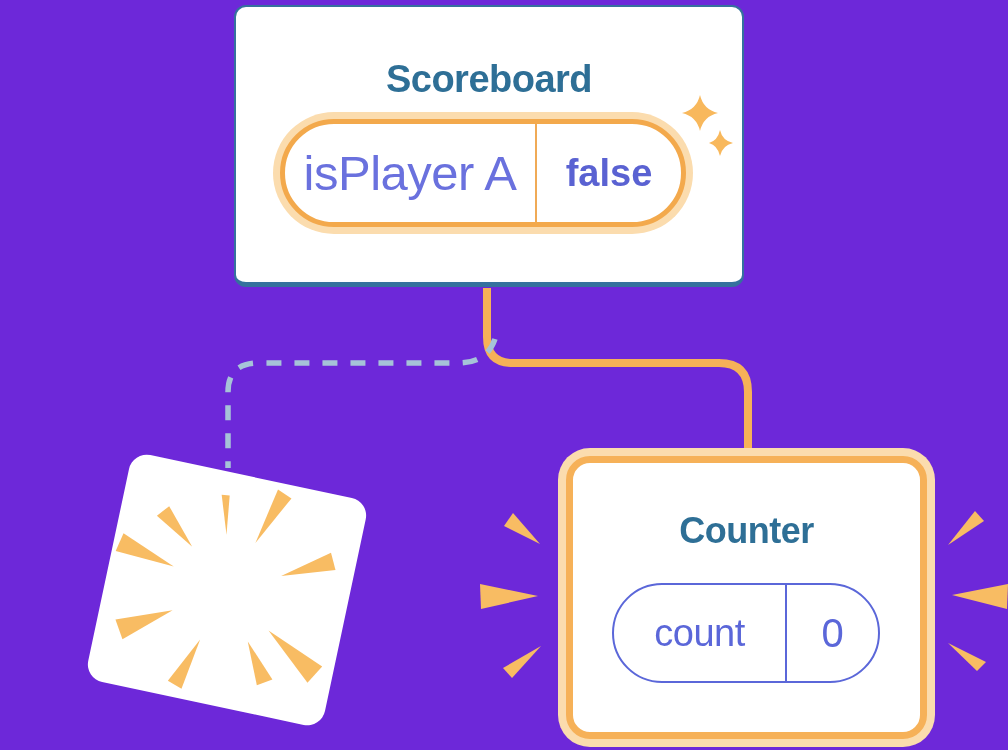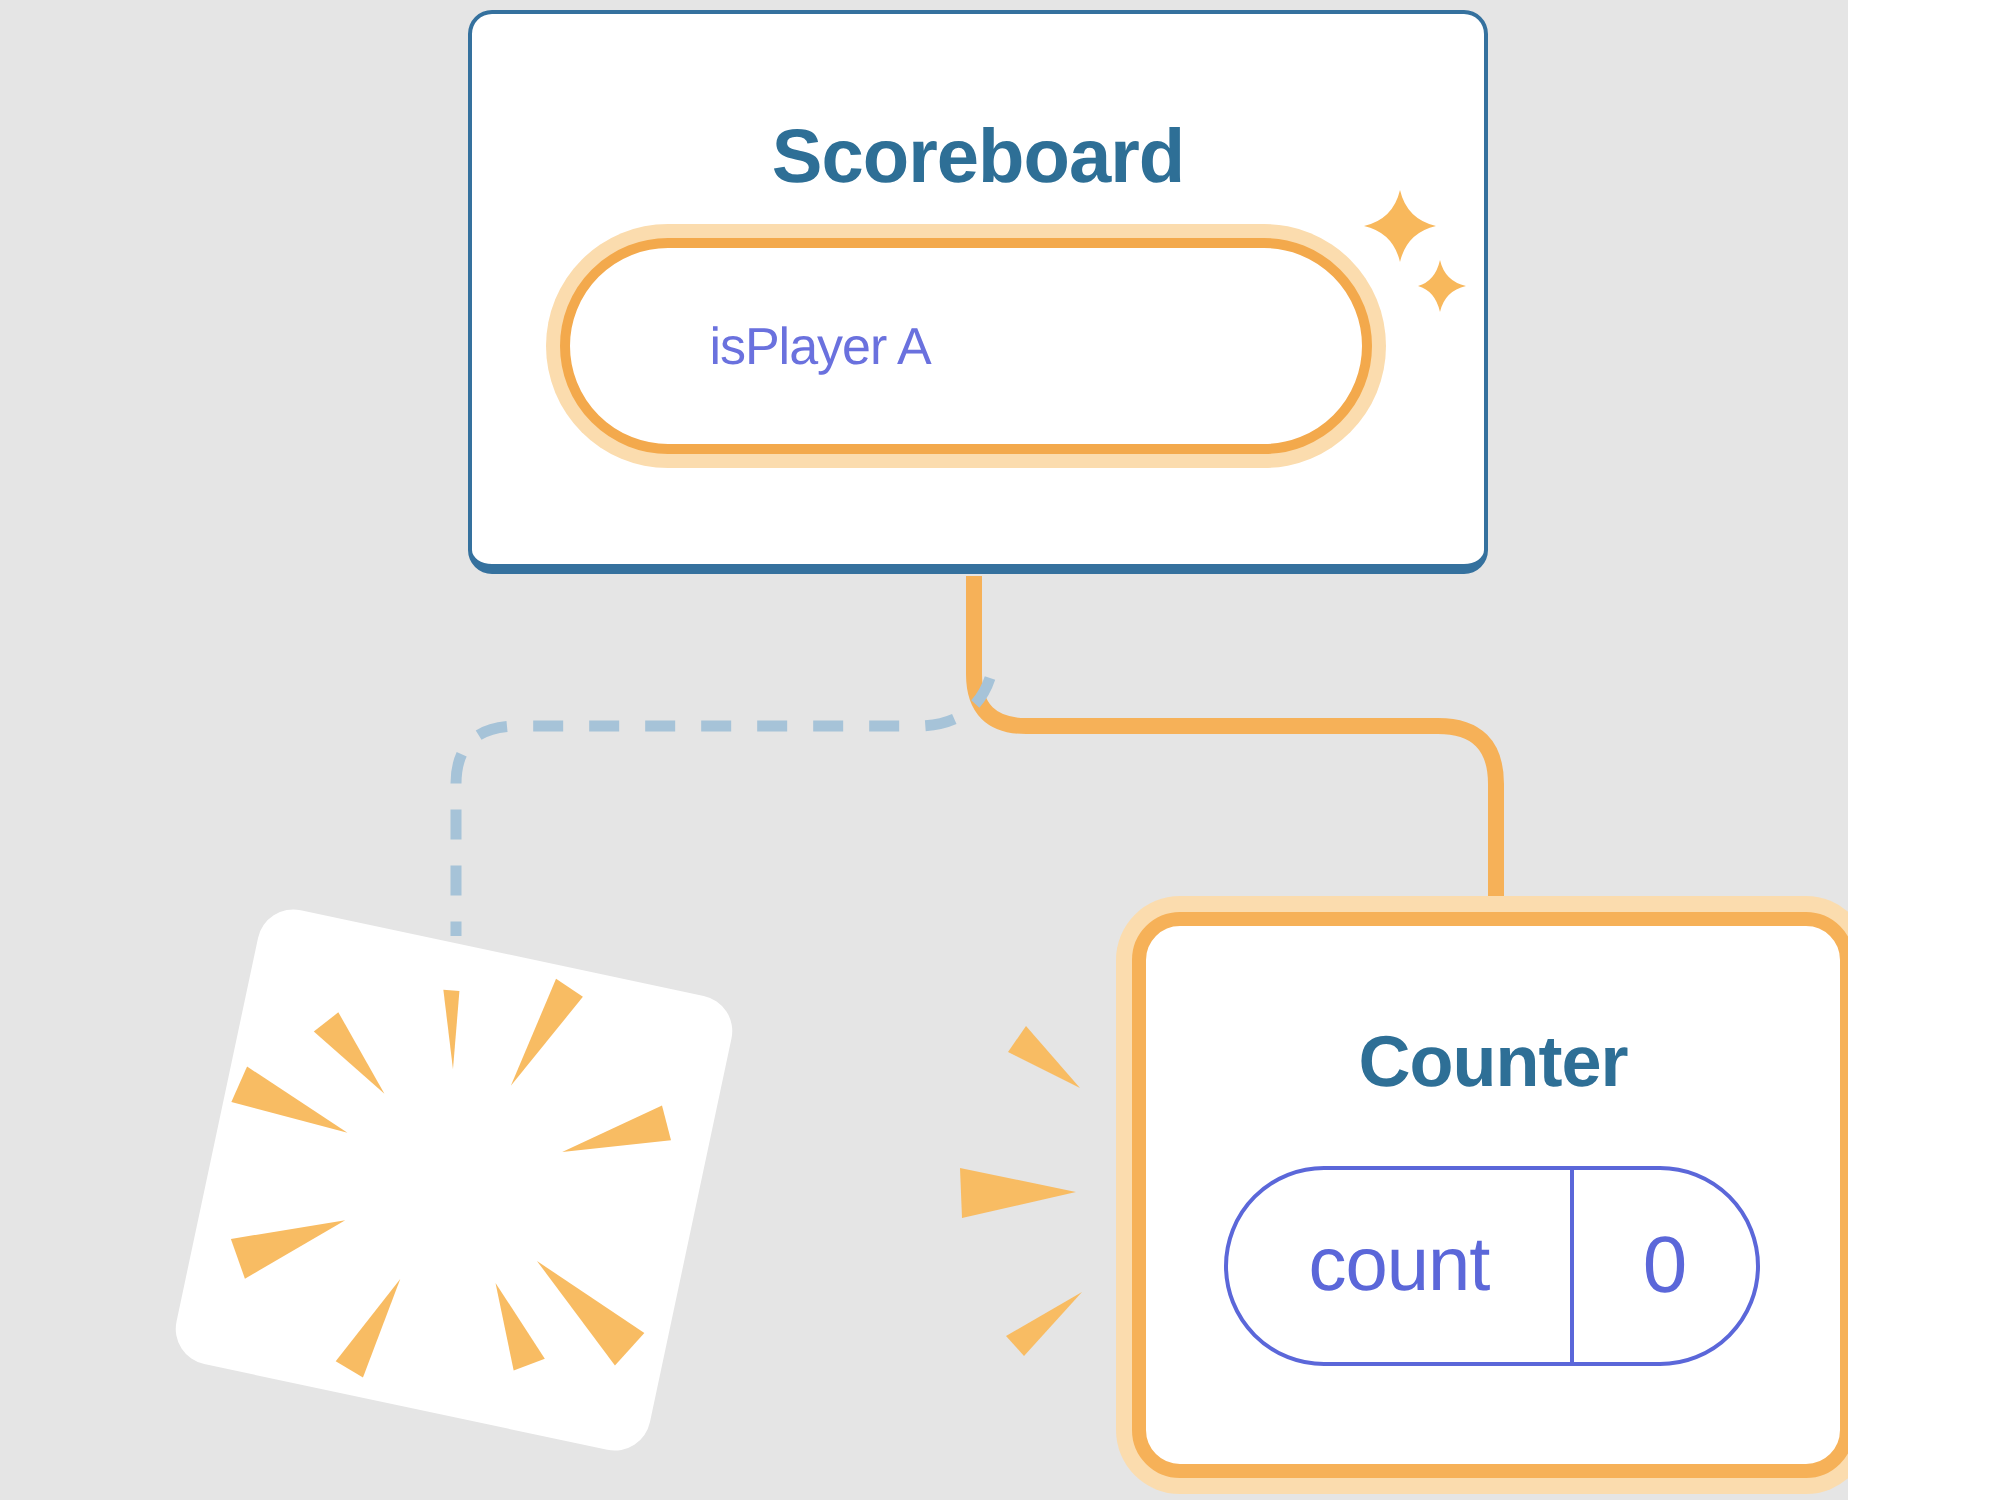--- a/index.html
+++ b/index.html
@@ -1,18 +1,18 @@
 <!DOCTYPE html>
 <html><head>
 <meta charset="utf-8">
 <style>
   html,body { margin:0; padding:0; }
   .stage {
-    position:relative; width:924px; height:750px;
-    background:#e5e5e5; overflow:hidden;
+    position:relative; width:1008px; height:750px;
+    background:#6d28d9; overflow:hidden;
     font-family:"Liberation Sans", sans-serif;
   }
   svg { display:block; }
 
   
   .overlay { position:absolute; left:0; top:0; z-index:1; }
 
   
   .card-scoreboard {
     position:absolute; left:234px; top:5px; width:510px; height:282px;
@@ -27,21 +27,21 @@
   }
   .sb-pill {
     position:absolute; left:44px; top:112px; width:406px; height:108px;
     box-sizing:border-box; background:#ffffff;
     border:5px solid #f3a94c; border-radius:999px;
     box-shadow:0 0 0 7px #fbdcae;
     display:flex; align-items:stretch; overflow:hidden;
   }
   .sb-key {
     width:250px; display:flex; align-items:center; justify-content:center;
-    font-size:26px; color:#6a71de; letter-spacing:-0.5px;
+    font-size:49px; color:#6a71de; letter-spacing:-0.5px;
   }
   .sb-val {
     flex:1; border-left:2px solid #f0aa56;
     display:flex; align-items:center; justify-content:center;
     font-size:38px; font-weight:700; color:#5a62d2;
   }
 
   
   .sparkles { position:absolute; left:678px; top:92px; z-index:4; }
 
@@ -115,20 +115,21 @@
         <polygon points="152,162 170,203 184,194"></polygon>
         <polygon points="105,170 82,217 97,222"></polygon>
       </g>
     </svg>
   </div>
 
   <div class="card-scoreboard">
     <div class="sb-title">Scoreboard</div>
     <div class="sb-pill">
       <div class="sb-key">isPlayer A</div>
+      <div class="sb-val">false</div>
     </div>
   </div>
 
   <svg class="sparkles" width="60" height="70" viewBox="0 0 60 70">
     <g fill="#f8b85c">
       <path d="M22,3 Q25.4,17.6 40,21 Q25.4,24.4 22,39 Q18.6,24.4 4,21 Q18.6,17.6 22,3 Z"></path>
       <path d="M42,38 Q44.4,48.6 55,51 Q44.4,53.4 42,64 Q39.6,53.4 31,51 Q39.6,48.6 42,38 Z"></path>
     </g>
   </svg>
 

